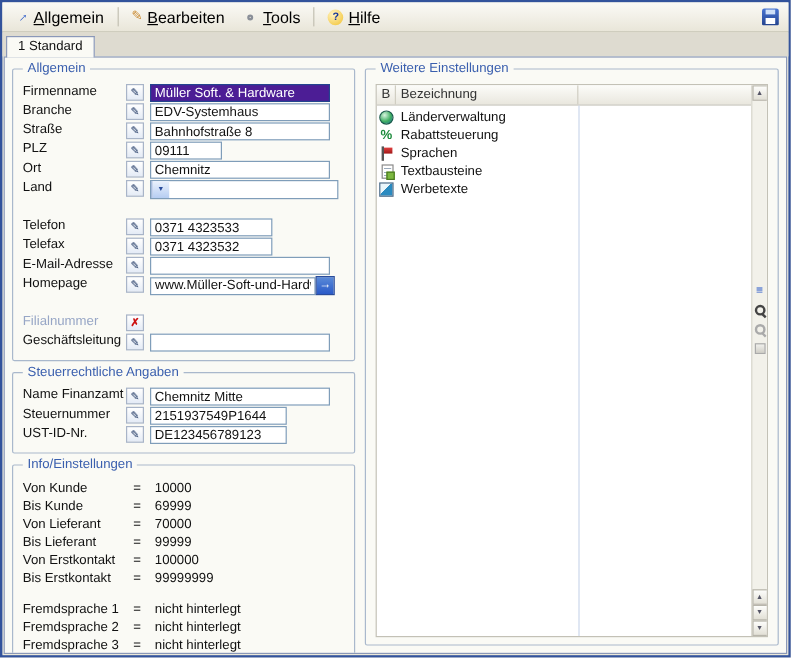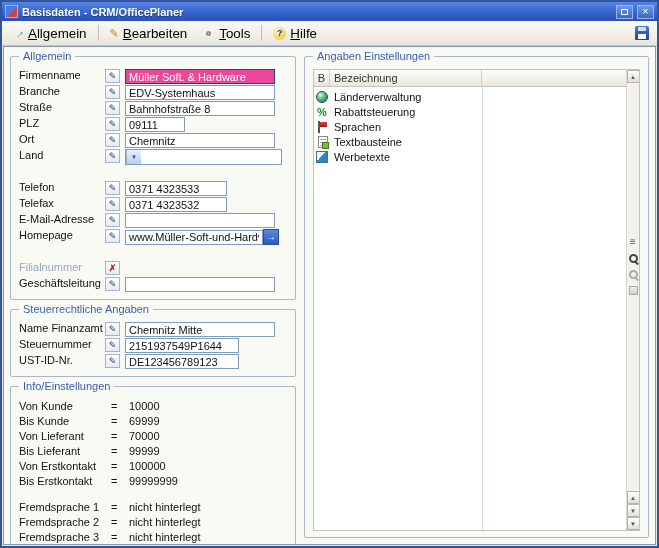--- a/index.html
+++ b/index.html
@@ -47,21 +47,21 @@
   .groupbox.grow-box{flex:1;margin-bottom:0;}
   
   .frow{display:flex;align-items:flex-start;height:15px;margin-bottom:1px;}
   .frow.mt8{margin-top:17px;}
   .flabel{width:86px;flex:0 0 auto;white-space:nowrap;}
   .flabel.dis{color:#97a6c6;}
   .editbtn{display:flex;align-items:center;justify-content:center;width:15px;height:14px;margin-right:5px;
            border:1px solid #a8b4c8;background:linear-gradient(#ffffff,#e4ebf6);font-size:9px;color:#223a66;padding:0;flex:0 0 auto;}
   .editbtn .x{color:#cc1111;font-weight:bold;font-size:9px;}
   .tinput{height:15px;border:1px solid #7f9db9;background:#fff;padding:0 3px;font:inherit;font-size:11px;color:#111;}
-  .tinput.sel{background:#ec4899;color:#fff;border-color:#24448f;}
+  .tinput.sel{background:#4c1d95;color:#fff;border-color:#24448f;}
   .w150{width:150px;} .w138{width:138px;} .w114{width:114px;} .w102{width:102px;} .w60{width:60px;}
   .combo{display:flex;align-items:stretch;width:157px;height:16px;border:1px solid #7f9db9;background:#fff;}
   .combo .cval{flex:1;display:flex;align-items:center;padding:0 3px;white-space:pre;overflow:hidden;}
   .combo .cbtn{width:15px;display:flex;align-items:center;justify-content:center;font-size:6px;color:#2a4c9b;
                background:linear-gradient(#eaf1fc,#b6cdf2);border-left:1px solid #98b0d8;}
   .combo.dis{background:#eef1f6;border-color:#a8b4c8;}
   .combo.dis .cval{color:#333;}
   .hp{display:flex;align-items:center;}
   .gobtn{width:16px;height:16px;border:1px solid #2a4c9b;background:linear-gradient(#5a8ad8,#2a5ac8);
          color:#fff;font-size:10px;line-height:12px;padding:0;display:flex;align-items:center;justify-content:center;}
@@ -108,30 +108,20 @@
   .mag::before{content:"";position:absolute;left:1px;top:1px;width:5px;height:5px;border:2px solid #444;border-radius:50%;}
   .mag::after{content:"";position:absolute;left:8px;top:8px;width:4px;height:2px;background:#444;transform:rotate(45deg);transform-origin:0 0;}
   .mag.gray::before{border-color:#aaa;} .mag.gray::after{background:#aaa;}
   .sq-gray{width:9px;height:9px;border:1px solid #aaa;background:linear-gradient(#f0f0ec,#d0cec6);display:inline-block;}
 </style>
 </head>
 <body>
 
 <div class="window">
 
-  <div class="titlebar">
-    <span class="appicon"></span>
-    <span class="title-text">Basisdaten - CRM/OfficePlaner</span>
-    <button class="winbtn">
-        <span class="resticon"></span>
-      </button>
-    <button class="winbtn">
-        <span>×</span>
-      </button>
-  </div>
 
   <div class="toolbar">
     <button class="tbtn">
       <span class="ico-arrow">→</span>
       <span class="tlabel">Allgemein</span>
     </button>
     <span class="tsep"></span>
     <button class="tbtn">
       <span class="pen-orange">✎</span>
       <span class="tlabel">Bearbeiten</span>
@@ -146,20 +136,23 @@
           <span>?</span>
         </span>
       <span class="tlabel">Hilfe</span>
     </button>
     <span class="tspacer"></span>
     <button class="savebtn">
         <span class="floppy"></span>
       </button>
   </div>
 
+  <div class="tabstrip">
+    <div class="tab">1 Standard</div>
+  </div>
 
   <div class="content">
 
     <div class="left-col">
 
       <div class="groupbox">
         <span class="gtitle">Allgemein</span>
 
         <div class="frow">
           <span class="flabel">Firmenname</span>
@@ -328,21 +321,21 @@
           <span class="ilabel">Fremdsprache 3</span>
           <span class="ieq">=</span>
           <span class="ival">nicht hinterlegt</span>
         </div>
 
       </div>
     </div>
 
     <div class="right-col">
       <div class="groupbox grow-box" style="flex:1;display:flex;flex-direction:column;">
-        <span class="gtitle">Angaben Einstellungen</span>
+        <span class="gtitle">Weitere Einstellungen</span>
 
         <div class="grid">
           <div class="ghead">
             <div class="hcell hA">B</div>
             <div class="hcell hB">Bezeichnung</div>
             <div class="hcell hC"></div>
           </div>
 
           <div class="gbody">
             <div class="vline"></div>

